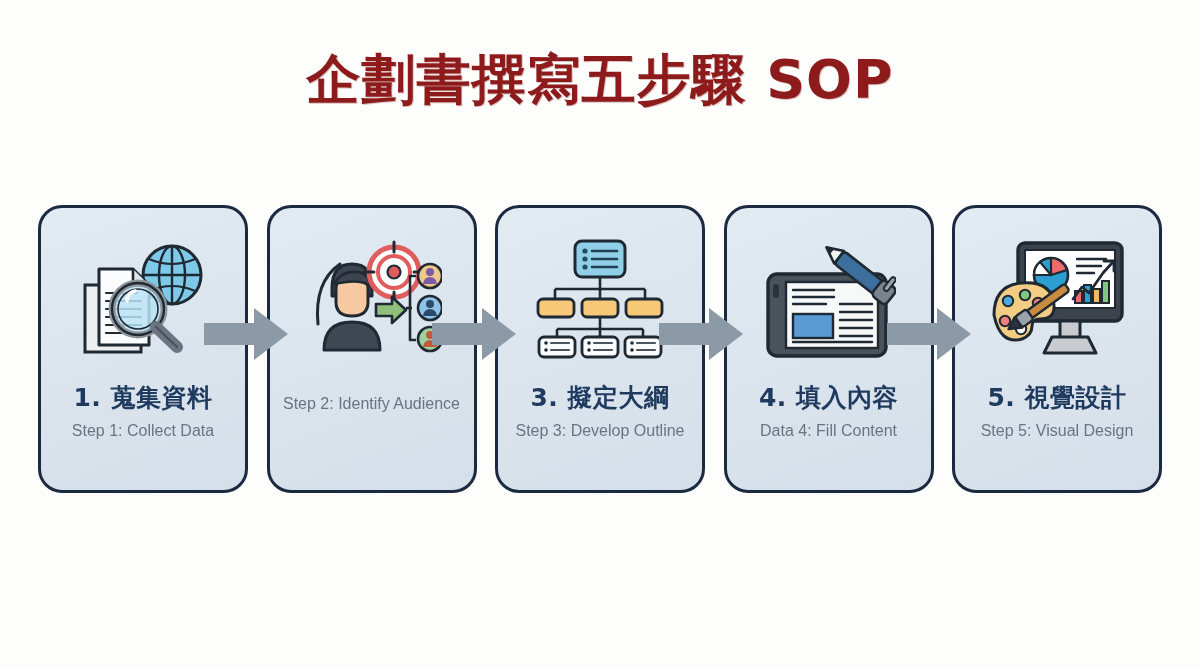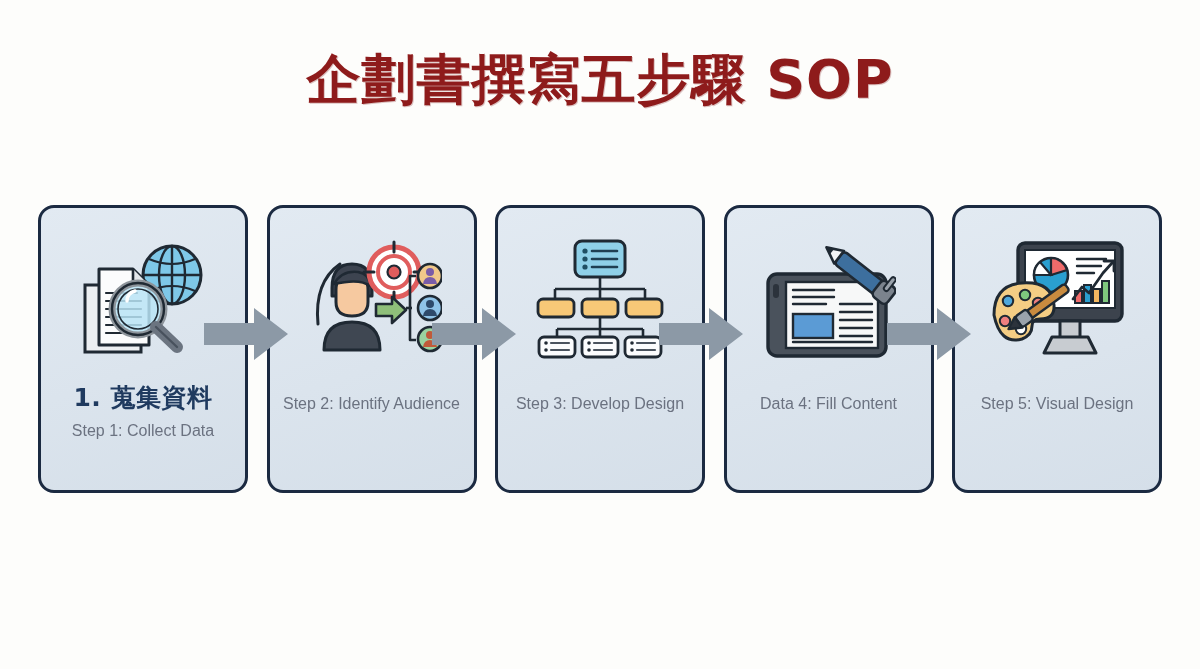--- a/index.html
+++ b/index.html
@@ -48,21 +48,21 @@
     flex-direction: row;
     align-items: stretch;
     justify-content: space-between;
   }
   .card {
     position: relative;
     width: 210px;
     height: 288px;
     box-sizing: border-box;
     border: 3px solid #1b2a41;
-    border-radius: 16px;
+    border-radius: 24px;
     background: linear-gradient(160deg, #e2eaf2 0%, #dbe4ed 55%, #d5dfe9 100%);
     display: flex;
     flex-direction: column;
     align-items: center;
     overflow: visible;
     text-align: center;
   }
   .icon-wrap {
     height: 175px;
     width: 100%;
@@ -249,21 +249,22 @@
           </g>
           <g>
             <rect x="90" y="100" width="36" height="20" rx="5" fill="#fbfcfd" stroke="#1f2933" stroke-width="2.8"></rect>
             <circle cx="97" cy="106" r="1.8" fill="#1f2933"></circle>
               <circle cx="97" cy="113" r="1.8" fill="#1f2933"></circle>
             <line x1="102" y1="106" x2="120" y2="106" stroke="#4a535e" stroke-width="2.2" stroke-linecap="round"></line>
             <line x1="102" y1="113" x2="120" y2="113" stroke="#4a535e" stroke-width="2.2" stroke-linecap="round"></line>
           </g>
         </svg>
       </div>
-      <div class="step-sub">Step 3: Develop Design</div>
+      <div class="step-title">3. 擬定大綱</div>
+      <div class="step-sub">Step 3: Develop Outline</div>
     </div>
 
     <div class="card">
       <div class="icon-wrap">
         <svg width="134" height="122" viewBox="0 0 134 122">
 
           <rect x="6" y="36" width="118" height="82" rx="9" fill="#4a525c" stroke="#1f2933" stroke-width="3.4"></rect>
           <rect x="11" y="46" width="6" height="14" rx="3" fill="#2c333c"></rect>
 
           <rect x="24" y="44" width="92" height="66" fill="#f7f8f8" stroke="#1f2933" stroke-width="2.4"></rect>
@@ -288,20 +289,21 @@
 
           <g transform="rotate(38 96 34)">
             <rect x="72" y="26" width="54" height="16" rx="4" fill="#3d6f9e" stroke="#1f2933" stroke-width="2.6"></rect>
             <rect x="120" y="24" width="18" height="20" rx="5" fill="#7b838d" stroke="#1f2933" stroke-width="2.6"></rect>
             <path d="M72 26 L56 34 L72 42 Z" fill="#f3f4f5" stroke="#1f2933" stroke-width="2.6" stroke-linejoin="round"></path>
             <path d="M63 30 L56 34 L63 38 Z" fill="#1f2933"></path>
             <rect x="126" y="16" width="5" height="16" rx="2.5" fill="#9aa2ab" stroke="#1f2933" stroke-width="2"></rect>
           </g>
         </svg>
       </div>
+      <div class="step-title">4. 填入內容</div>
       <div class="step-sub">Data 4: Fill Content</div>
     </div>
 
     <div class="card">
       <div class="icon-wrap">
         <svg width="138" height="124" viewBox="0 0 138 124">
 
           <rect x="30" y="6" width="104" height="78" rx="7" fill="#3c434d" stroke="#1f2933" stroke-width="3.4"></rect>
           <rect x="37" y="13" width="90" height="58" fill="#ffffff" stroke="#1f2933" stroke-width="2"></rect>
 
@@ -333,20 +335,21 @@
           <circle cx="33" cy="92" r="5.2" fill="#ffffff" stroke="#1f2933" stroke-width="2"></circle>
           <circle cx="50" cy="66" r="5.2" fill="#ef7f7f" stroke="#1f2933" stroke-width="2"></circle>
 
           <g transform="rotate(-36 46 76)">
             <rect x="40" y="70" width="48" height="9" rx="3" fill="#c98b3f" stroke="#1f2933" stroke-width="2.4"></rect>
             <rect x="28" y="68" width="14" height="13" rx="3" fill="#9aa2ab" stroke="#1f2933" stroke-width="2.4"></rect>
             <path d="M28 68 L16 74 L28 81 Z" fill="#2c333c" stroke="#1f2933" stroke-width="2.4" stroke-linejoin="round"></path>
           </g>
         </svg>
       </div>
+      <div class="step-title">5. 視覺設計</div>
       <div class="step-sub">Step 5: Visual Design</div>
     </div>
 
   </div>
 
   <div class="arrow arrow-0">
     <svg width="84" height="52" viewBox="0 0 84 52">
       <path d="M0 15 L50 15 L50 0 L84 26 L50 52 L50 37 L0 37 Z" fill="#8c99a6"></path>
     </svg>
   </div>

